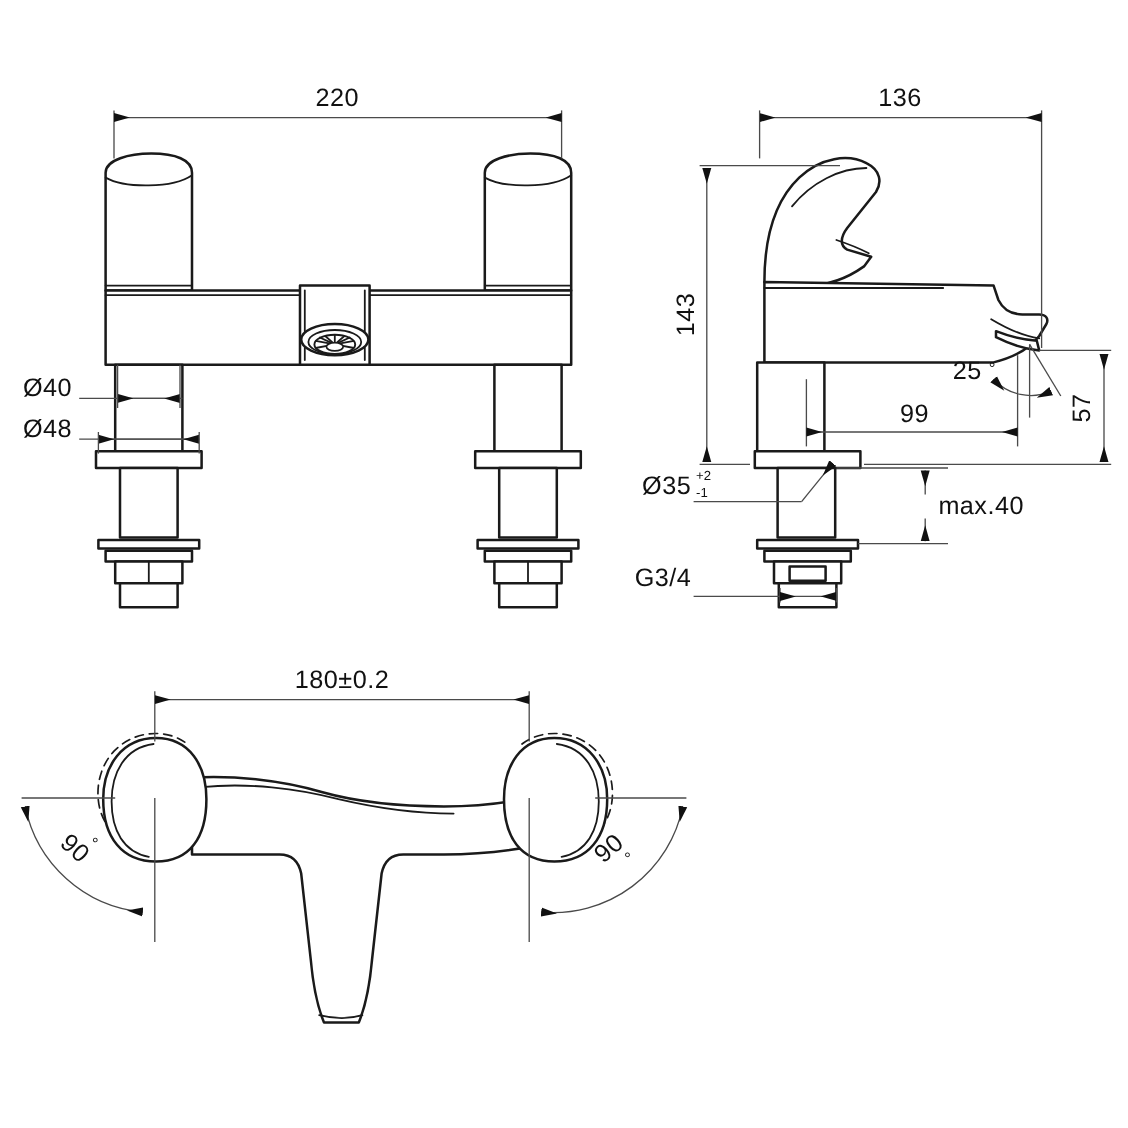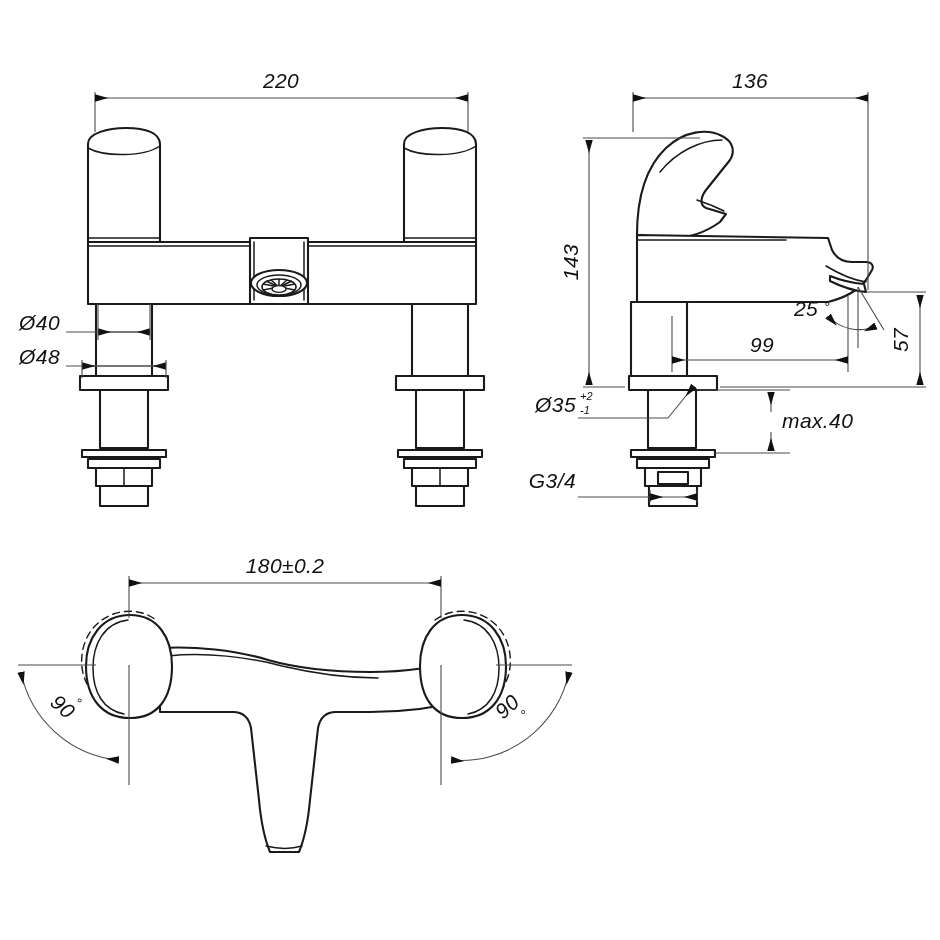--- a/index.html
+++ b/index.html
@@ -11,21 +11,20 @@
     width: 940px;
     height: 940px;
     font-family: "Liberation Sans", sans-serif;
     overflow: hidden;
   }
   #sheet {
     position: relative;
     width: 824px;
     height: 940px;
     background: #ffffff;
-    font-style: italic;
   }
   svg.drawing {
     display: block;
     width: 940px;
     height: 940px;
   }
   .outline {
     fill: #ffffff;
     stroke: #1a1a1a;
     stroke-width: 2.1;

